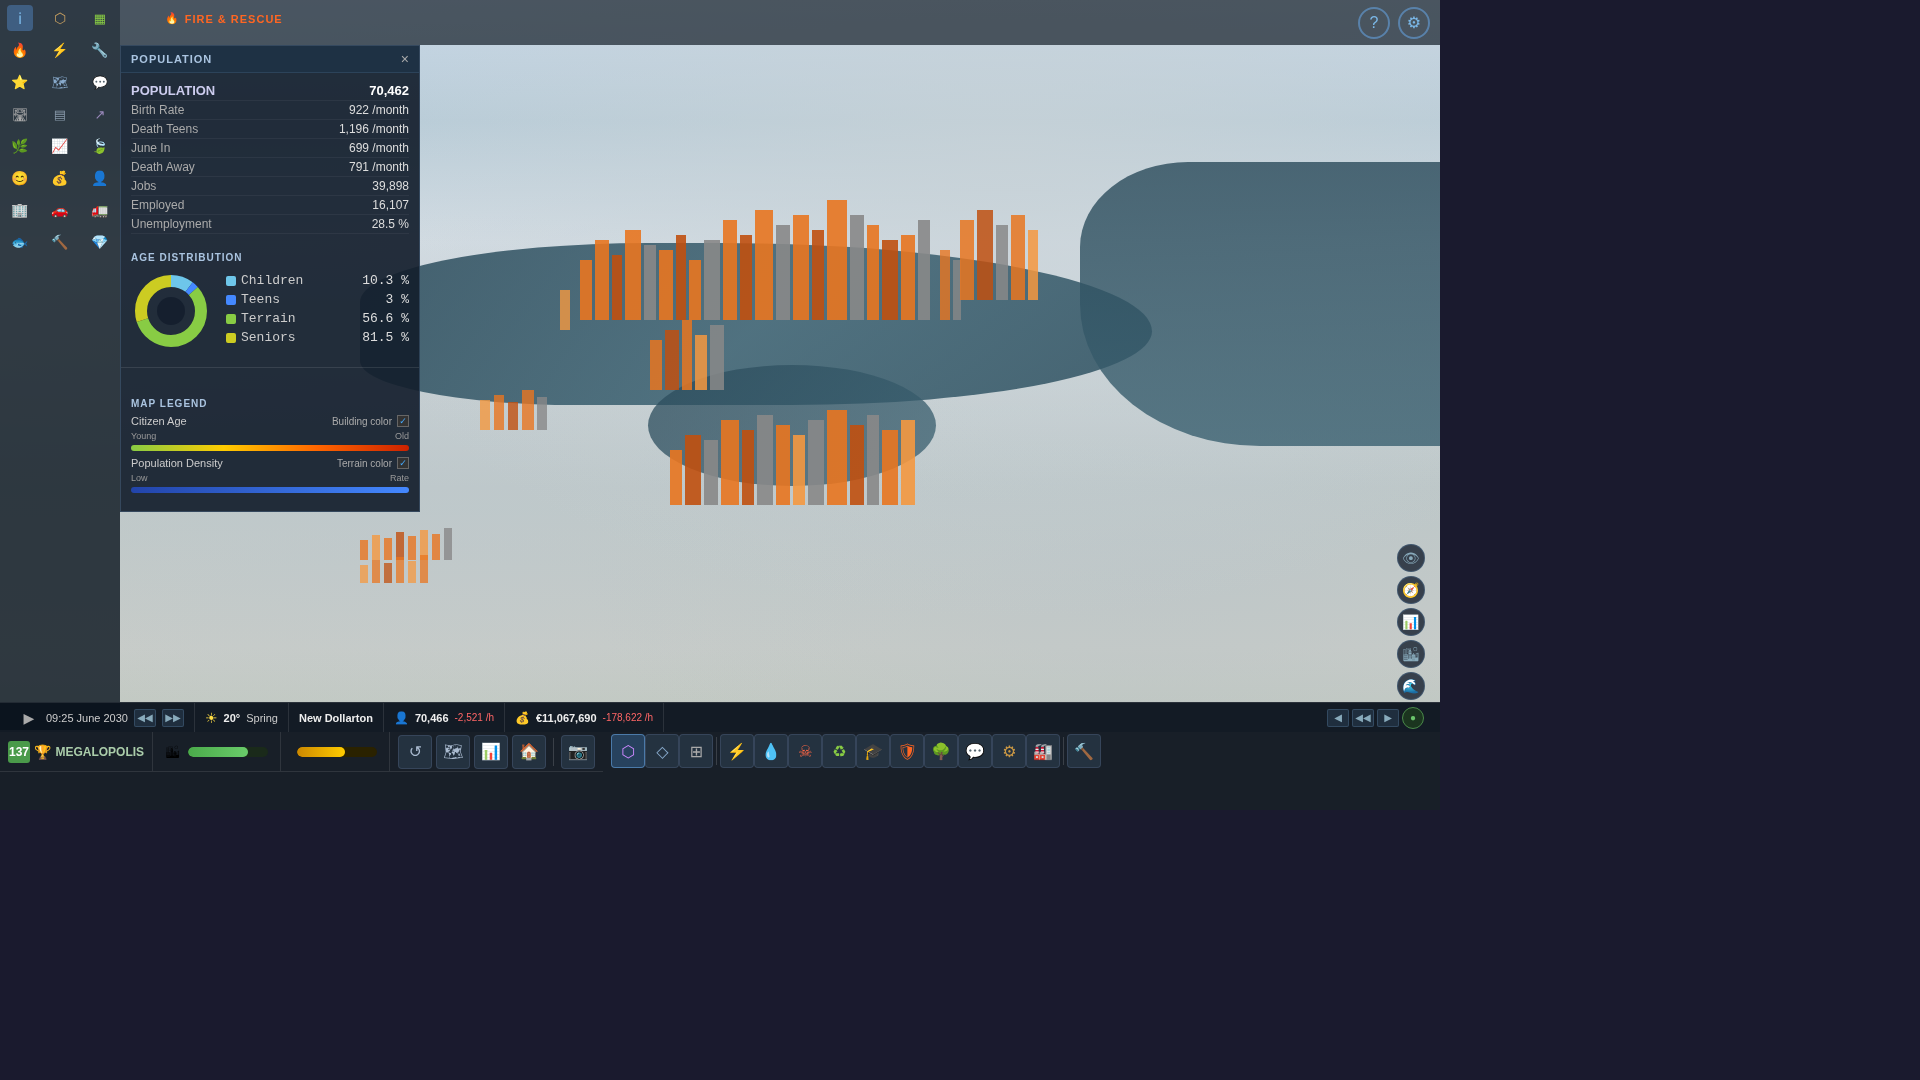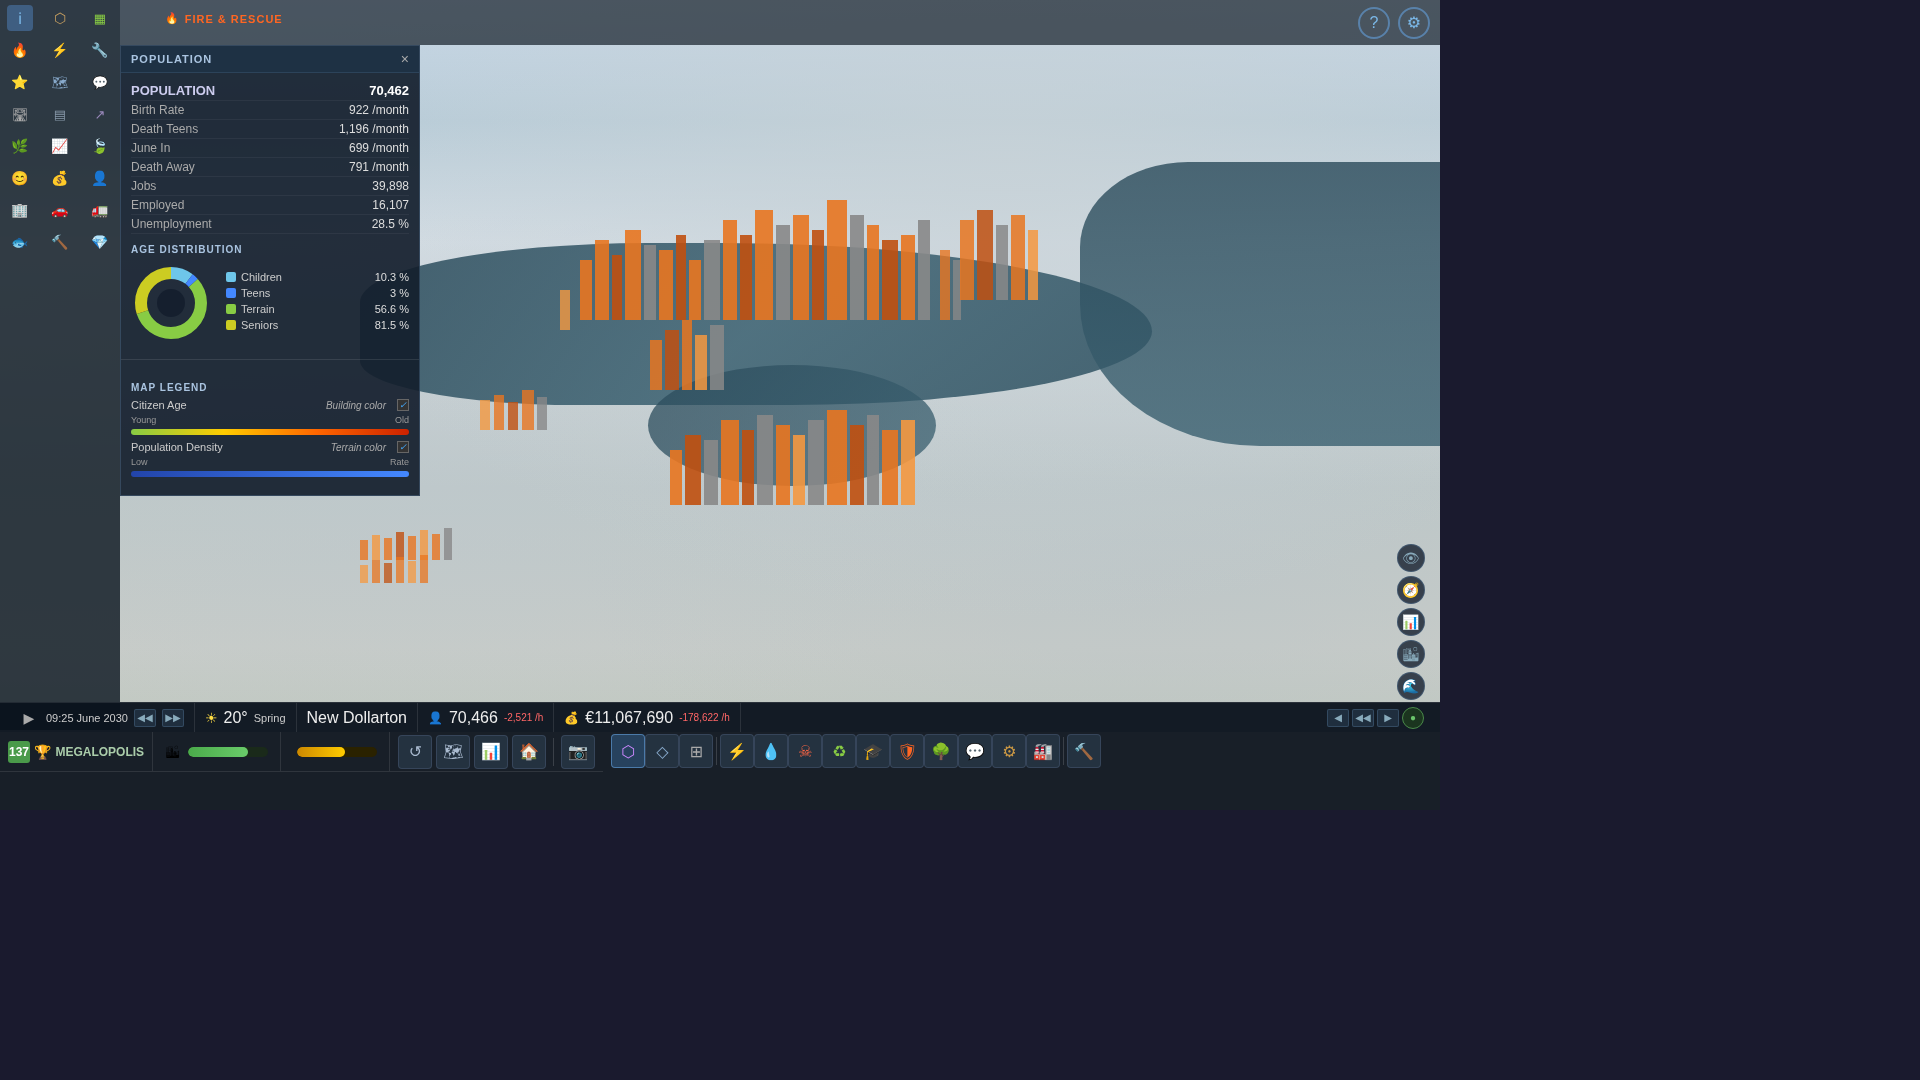--- a/index.html
+++ b/index.html
@@ -159,21 +159,21 @@
     .stat-value { color: #ddd; font-weight: 500; }
     .stat-main .stat-label { color: #cce; font-weight: bold; font-size: 13px; }
     .stat-main .stat-value { color: #fff; font-weight: bold; font-size: 13px; }
 
     .section-title {
       color: #aac4e0;
       font-size: 10px;
       font-weight: bold;
       letter-spacing: 1px;
       text-transform: uppercase;
-      margin: 10px 0 6px 0;
+      margin: 18px 0 6px 0;
     }
 
     
     .age-chart-container {
       display: flex;
       align-items: center;
       gap: 15px;
       margin: 8px 0;
     }
 
@@ -185,21 +185,22 @@
 
     .legend-items {
       flex: 1;
     }
 
     .legend-item {
       display: flex;
       align-items: flex-start;
       justify-content: space-between;
       margin-bottom: 4px;
-      font-size: 11px;
+      font-size: 13px;
+      font-family: Liberation Mono, monospace;
     }
 
     .legend-left {
       display: flex;
       align-items: center;
       gap: 5px;
     }
 
     .legend-dot {
       width: 10px;
@@ -224,24 +225,23 @@
     }
 
     .legend-name {
       color: #ccc;
       font-size: 11px;
     }
 
     .legend-right {
       display: flex;
       align-items: center;
-      gap: 11px;
+      gap: 5px;
       font-size: 10px;
       color: #aaa;
-      font-style: italic;
     }
 
     .checkbox {
       width: 12px;
       height: 12px;
       border: 1px solid #666;
       background: #333;
       display: flex;
       align-items: center;
       justify-content: center;
@@ -450,22 +450,22 @@
       height: 100%;
     }
 
     .status-text {
       color: #ccc;
       font-size: 11px;
     }
 
     .status-value {
       color: #eee;
-      font-size: 16px;
-      font-weight: 400;
+      font-size: 11px;
+      font-weight: 700;
     }
 
     .status-delta-neg {
       color: #ff6666;
       font-size: 10px;
     }
 
     .play-btn {
       width: 22px;
       height: 22px;

